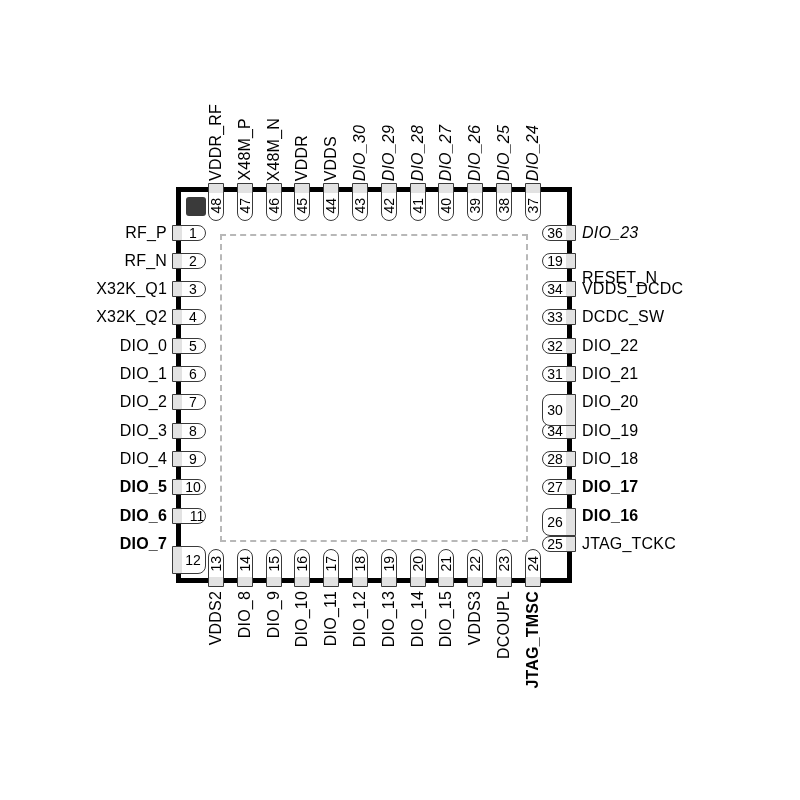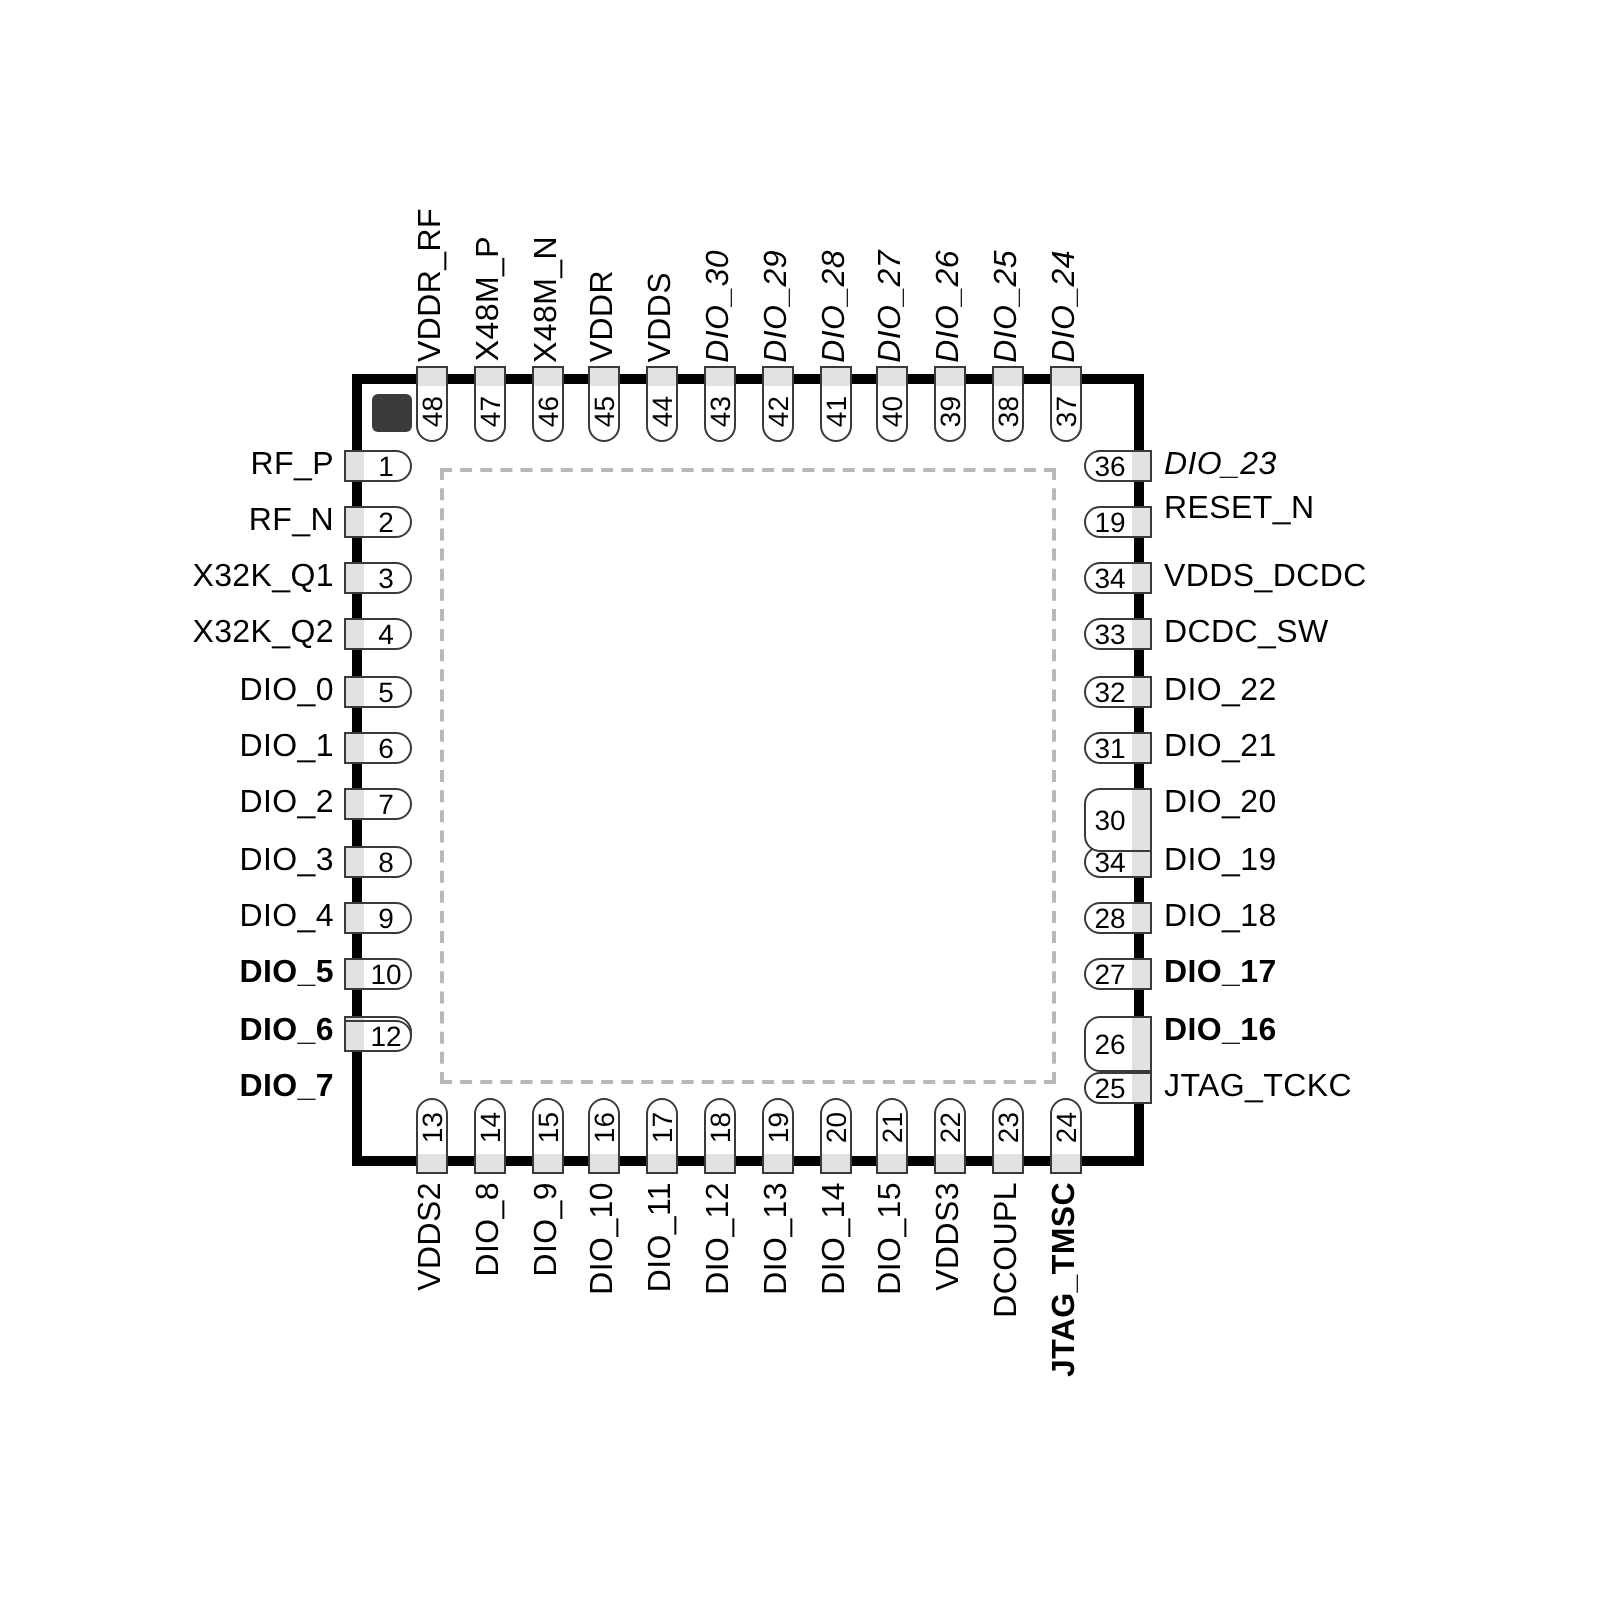--- a/index.html
+++ b/index.html
@@ -89,21 +89,21 @@
       </div>
       <div class="lbl" style="right: 633px; top: 448.9px; position: absolute;"><span class="st-normal">DIO_4</span></div>
       <div class="pin p-left" style="left: 172px; top: 479.2px; width: 34px; height: 16px; position: absolute;">
         <span class="">10</span>
       </div>
       <div class="lbl" style="right: 633px; top: 477.2px; position: absolute;"><span class="st-bold">DIO_5</span></div>
       <div class="pin p-left" style="left: 172px; top: 507.5px; width: 34px; height: 16px; position: absolute; padding-left: 16px;">
         <span class="">11</span>
       </div>
       <div class="lbl" style="right: 633px; top: 505.5px; position: absolute;"><span class="st-bold">DIO_6</span></div>
-      <div class="pin p-left" style="left: 172px; top: 510px; width: 34px; height: 16px; position: absolute;">
+      <div class="pin p-left" style="left: 172px; top: 546px; width: 34px; height: 28px; position: absolute;">
         <span class="">12</span>
       </div>
       <div class="lbl" style="right: 633px; top: 533.8px; position: absolute;"><span class="st-bold">DIO_7</span></div>
       <div class="pin p-right" style="left: 542px; top: 535.8px; width: 34px; height: 16px; position: absolute;">
         <span class="">25</span>
       </div>
       <div class="lbl" style="left: 582px; top: 533.8px; position: absolute;"><span class="st-normal">JTAG_TCKC</span></div>
       <div class="pin p-right" style="left: 542px; top: 507.5px; width: 34px; height: 28px; position: absolute;">
         <span class="">26</span>
       </div>
@@ -136,21 +136,21 @@
         <span class="">33</span>
       </div>
       <div class="lbl" style="left: 582px; top: 307.4px; position: absolute;"><span class="st-normal">DCDC_SW</span></div>
       <div class="pin p-right" style="left: 542px; top: 281.1px; width: 34px; height: 16px; position: absolute;">
         <span class="">34</span>
       </div>
       <div class="lbl" style="left: 582px; top: 279.1px; position: absolute;"><span class="st-normal">VDDS_DCDC</span></div>
       <div class="pin p-right" style="left: 542px; top: 252.8px; width: 34px; height: 16px; position: absolute;">
         <span class="">19</span>
       </div>
-      <div class="lbl" style="left: 582px; top: 245px; position: absolute;"><span class="st-normal">RESET_N</span></div>
+      <div class="lbl" style="left: 582px; top: 268px; position: absolute;"><span class="st-normal">RESET_N</span></div>
       <div class="pin p-right" style="left: 542px; top: 224.5px; width: 34px; height: 16px; position: absolute;">
         <span class="">36</span>
       </div>
       <div class="lbl" style="left: 582px; top: 222.5px; position: absolute;"><span class="st-italic">DIO_23</span></div>
       <div class="pin p-top" style="left: 524.8px; top: 183px; width: 16px; height: 38px; position: absolute;">
         <span class="vtext">37</span>
       </div>
       <div class="vwrap anch-bottom" style="left: 521.8px; top: 36px; position: absolute;">
         <span class="vtext st-italic">DIO_24</span>
       </div>

